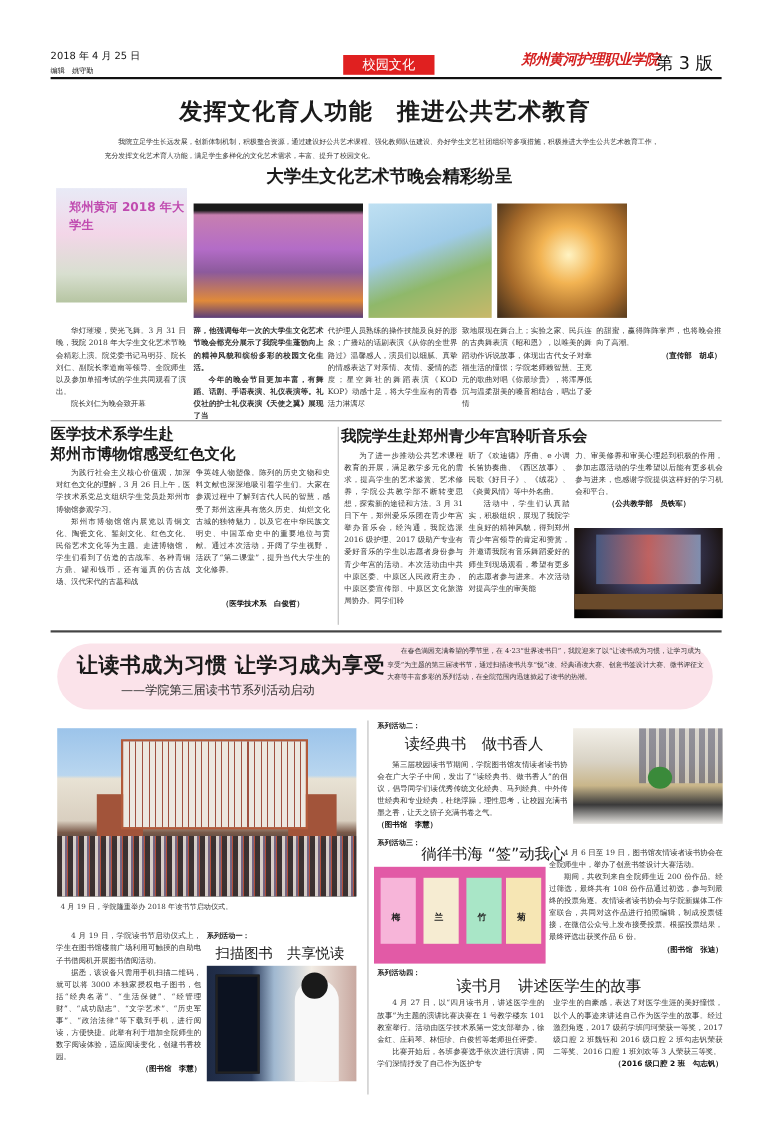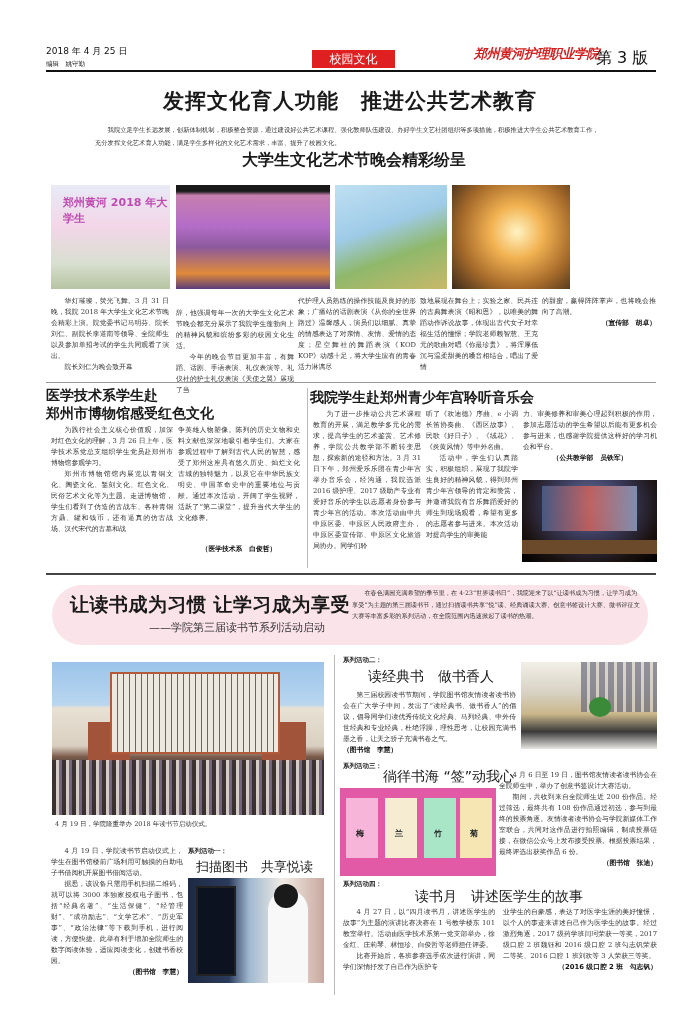--- a/index.html
+++ b/index.html
@@ -14,42 +14,42 @@
   .hdr-section { left: 312px; top: 50px; width: 83px; height: 18px; background: #e02020; color: #fff; font: 12px "DejaVu Sans", sans-serif; text-align: center; line-height: 18px; }
   .hdr-school { left: 474px; top: 45px; font: italic bold 13px "DejaVu Serif", serif; color: #d42020; letter-spacing: -0.5px; }
   .hdr-page { left: 596px; top: 48px; font: 16px "DejaVu Sans", sans-serif; color: #111; }
   .hdr-rule { left: 46px; top: 70px; width: 610px; height: 2px; background: #111; }
 
   .main-title { left: 0; width: 700px; top: 87px; text-align: center; font: bold 21px "DejaVu Sans", sans-serif; letter-spacing: 1px; color: #1a1a1a; }
   .intro { left: 95px; top: 123px; width: 510px; font-size: 6.3px; line-height: 13px; color: #333; text-indent: 2em; }
   .sub-title { left: 4px; width: 700px; top: 150px; text-align: center; font: bold 16px "DejaVu Serif", serif; color: #1a1a1a; }
 
   .photo { overflow: hidden; }
-  .ph1 { left: 51px; top: 185px; width: 119px; height: 104px; background: linear-gradient(180deg,#e8eaf6 0%,#f3d6e8 40%,#d8dfd0 75%,#b6c5a2 100%); }
+  .ph1 { left: 51px; top: 171px; width: 119px; height: 104px; background: linear-gradient(180deg,#e8eaf6 0%,#f3d6e8 40%,#d8dfd0 75%,#b6c5a2 100%); }
   .ph2 { left: 176px; top: 185px; width: 154px; height: 104px; background: linear-gradient(180deg,#1a1a1a 0 6%,#c77fb0 10%,#b36cc7 40%,#8c5a9c 60%,#e08a3a 85%,#5a3d7a 100%); }
   .ph3 { left: 335px; top: 185px; width: 112px; height: 104px; background: linear-gradient(160deg,#bfe0f2 0%,#9fcbe8 40%,#8fb86a 65%,#c9b86a 100%); }
   .ph4 { left: 452px; top: 185px; width: 118px; height: 104px; background: radial-gradient(circle at 55% 45%,#fff3c2 0%,#f2b352 30%,#a66a2a 65%,#3a2a1a 100%); }
   .ph-caption { left: 12px; top: 10px; font: bold 11px "DejaVu Sans", sans-serif; color: #c04bb0; line-height: 16px; }
 
   .col { font-size: 6.8px; line-height: 11px; color: #333; text-align: justify; }
   .col p { text-indent: 2em; }
   .byline { font: bold 6.8px "DejaVu Sans", sans-serif; color: #111; text-align: right; }
 
   .art-title { font: bold 14px "DejaVu Serif", serif; color: #1a1a1a; line-height: 18px; }
 
   .divider-v { width: 1px; background: #bbb; }
   .divider-h { height: 1px; background: #999; }
 
   .concert { left: 522px; top: 480px; width: 135px; height: 82px; background: radial-gradient(ellipse at 50% 30%,#6a7aa8 0%,#3a3a5a 40%,#1a1210 75%,#000 100%); }
   .concert .screen { position: absolute; left: 20px; top: 6px; width: 95px; height: 45px; background: linear-gradient(90deg,#4a5e88,#c8605a,#8899bb); opacity: 0.9; }
   .concert .stage { position: absolute; left: 0; bottom: 8px; width: 135px; height: 14px; background: #6a4a2a; }
 
   .banner { left: 52px; top: 585px; width: 596px; height: 60px; background: #fbe3ea; border-radius: 30px; }
   .banner-title { left: 70px; top: 592px; font: bold 19px "DejaVu Sans", sans-serif; color: #1a1a1a; letter-spacing: 0.5px; }
-  .banner-sub { left: 110px; top: 620px; font: 11px "DejaVu Sans", sans-serif; color: #333; margin-left: 39px; }
+  .banner-sub { left: 110px; top: 620px; font: 11px "DejaVu Sans", sans-serif; color: #333; }
   .banner-text { left: 352px; top: 587px; width: 290px; font-size: 6.2px; line-height: 11.5px; color: #333; text-indent: 2em; }
 
   .campus { left: 52px; top: 662px; width: 272px; height: 153px; background: linear-gradient(180deg,#9cc4ea 0%,#b9d6ef 28%,#e8e2d4 30%,#d9cfc0 55%,#7a5a4a 62%,#3a3a3a 70%,#5a4a48 85%,#2a2a2a 100%); }
   .campus .bldg { position: absolute; left: 58px; top: 10px; width: 170px; height: 82px; background: repeating-linear-gradient(90deg,#ece8e0 0 5px,#a05040 5px 6px); border: 2px solid #b25a3a; }
   .campus .wingL { position: absolute; left: 36px; top: 60px; width: 42px; height: 40px; background: #a2543a; }
   .campus .wingR { position: absolute; left: 210px; top: 60px; width: 44px; height: 40px; background: #a2543a; }
   .campus .crowd { position: absolute; left: 0; top: 98px; width: 272px; height: 55px; background: repeating-linear-gradient(90deg,#3a3030 0 4px,#e5dcd6 4px 7px,#7a6a8a 7px 9px,#c0503a 9px 10px); opacity: 0.9; }
   .campus-caption { left: 55px; top: 820px; font-size: 6.5px; color: #333; }
 
   .series-label { font: bold 6.5px "DejaVu Sans", sans-serif; color: #222; }
@@ -90,21 +90,21 @@
   <div class="abs ph-caption">郑州黄河 2018 年大学生</div>
 </div>
 <div class="abs photo ph2"></div>
 <div class="abs photo ph3"></div>
 <div class="abs photo ph4"></div>
 
 <div class="abs col" style="left:51px;top:296px;width:118px;">
   <p>华灯璀璨，荧光飞舞。3 月 31 日晚，我院 2018 年大学生文化艺术节晚会精彩上演。院党委书记马明芬、院长刘仁、副院长李道南等领导、全院师生以及参加单招考试的学生共同观看了演出。</p>
   <p>院长刘仁为晚会致开幕</p>
 </div>
-<div class="abs col" style="left:176px;top:308px;width:118px;">
+<div class="abs col" style="left:176px;top:296px;width:118px;font-weight:bold;">
   <p style="text-indent:0">辞，他强调每年一次的大学生文化艺术节晚会都充分展示了我院学生蓬勃向上的精神风貌和缤纷多彩的校园文化生活。</p>
   <p>今年的晚会节目更加丰富，有舞蹈、话剧、手语表演、礼仪表演等。礼仪社的护士礼仪表演《天使之翼》展现了当</p>
 </div>
 <div class="abs col" style="left:298px;top:296px;width:118px;">
   <p style="text-indent:0">代护理人员熟练的操作技能及良好的形象；广播站的话剧表演《从你的全世界路过》温馨感人，演员们以细腻、真挚的情感表达了对亲情、友情、爱情的态度；星空舞社的舞蹈表演《KOD　KOP》动感十足，将大学生应有的青春活力淋漓尽</p>
 </div>
 <div class="abs col" style="left:420px;top:296px;width:118px;">
   <p style="text-indent:0">致地展现在舞台上；实验之家、民兵连的古典舞表演《昭和恩》，以唯美的舞蹈动作诉说故事，体现出古代女子对幸福生活的憧憬；学院老师赖智慧、王克元的歌曲对唱《你最珍贵》，将浑厚低沉与温柔甜美的嗓音相结合，唱出了爱情</p>
 </div>
 <div class="abs col" style="left:542px;top:296px;width:114px;">

